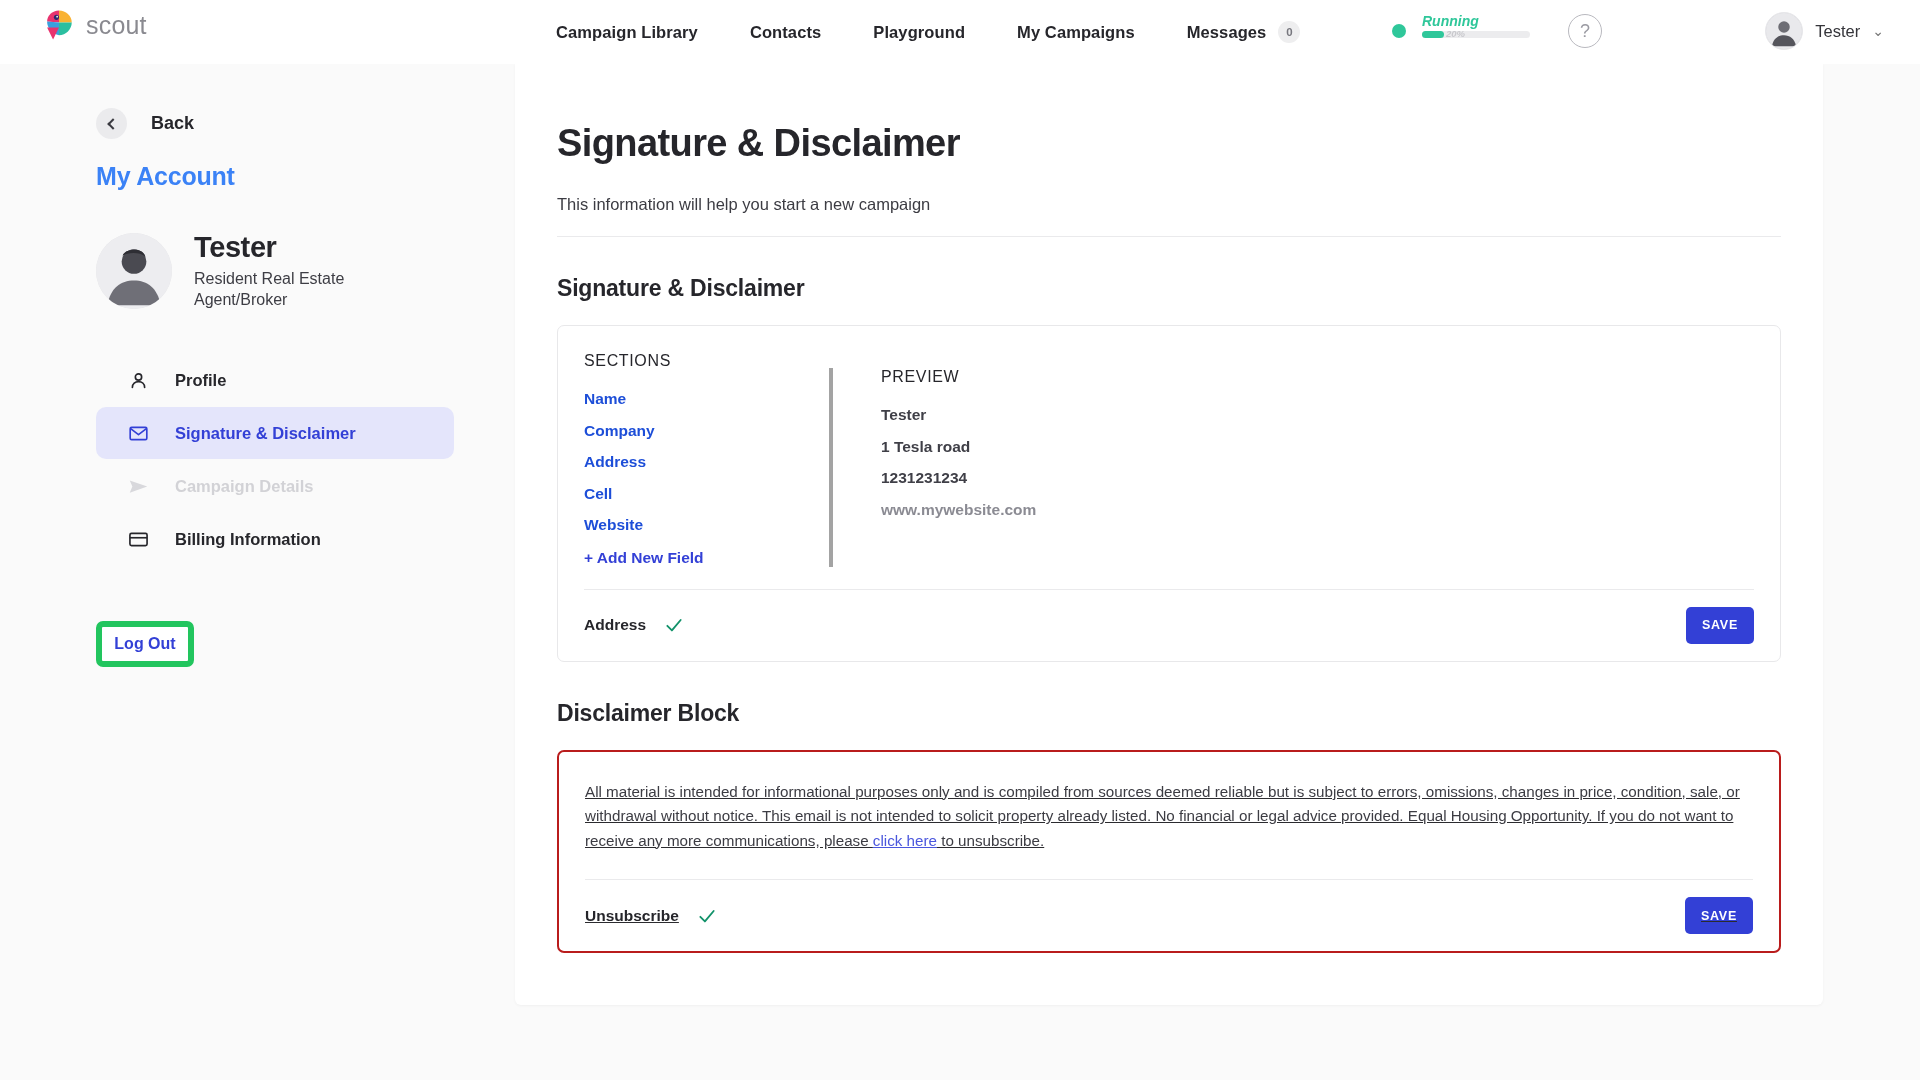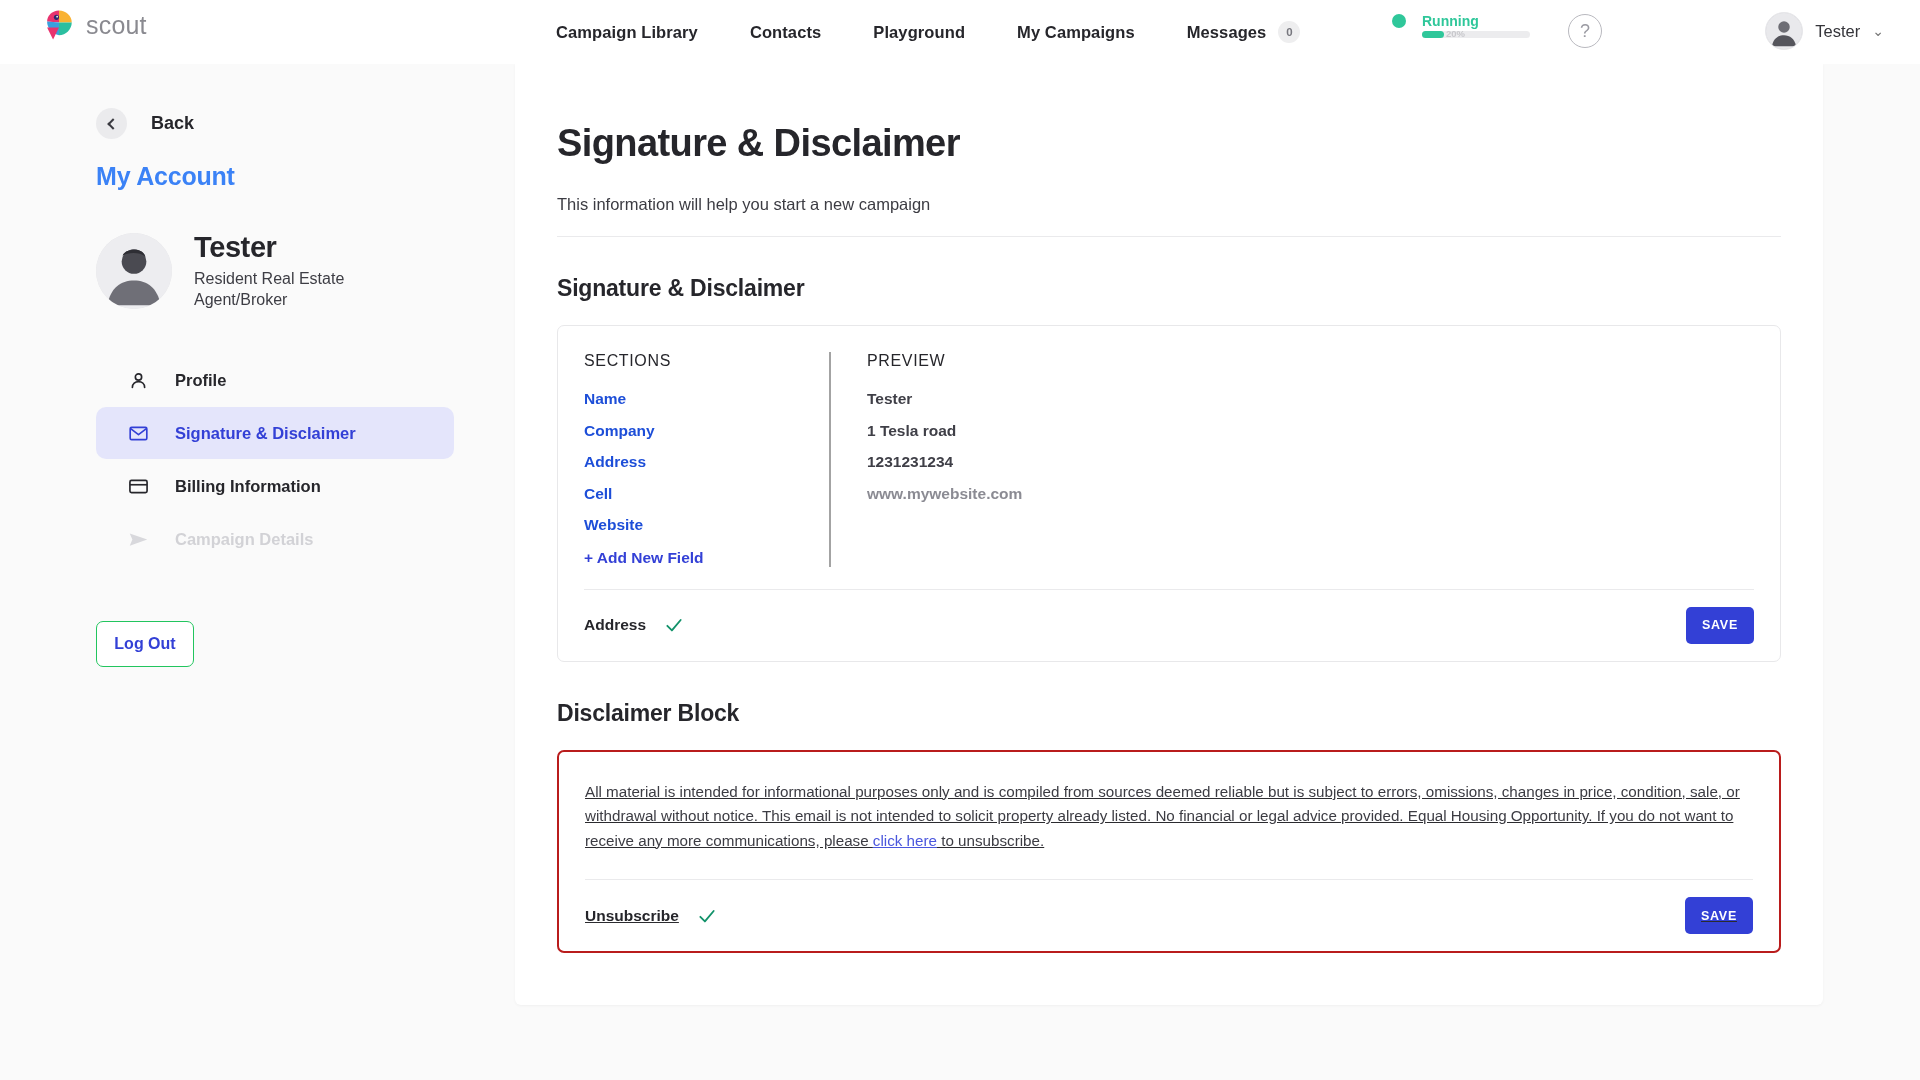--- a/index.html
+++ b/index.html
@@ -41,21 +41,21 @@
   }
   .badge-count {
     display: inline-flex; align-items: center; justify-content: center;
     min-width: 22px; height: 22px; padding: 0 6px;
     border-radius: 11px; background: #eeeeef;
     font-size: 11.5px; font-weight: 600; color: #77777e;
   }
 
   .statuswrap {
     position: absolute; right: 390px; top: 14px;
-    display: flex; align-items: flex-start; gap: 16px;
+    display: flex; align-items: flex-end; gap: 16px; font-style: italic;
   }
   .status-dot { width: 14px; height: 14px; border-radius: 50%; background: #2fc79a; }
   .status-col { display: flex; flex-direction: column; gap: 3px; }
   .status-label { font-size: 14px; font-weight: 700; color: #2fc79a; line-height: 1; }
   .status-track {
     width: 108px; height: 7px; border-radius: 4px; background: #ececee;
     position: relative;
   }
   .status-fill {
     position: absolute; left: 0; top: 0; height: 7px;
@@ -140,21 +140,21 @@
   .navitem + .navitem { margin-top: 1px; }
   .navitem .ico { width: 21px; height: 21px; flex: none; display: block; }
   .navitem .lbl { font-size: 16.5px; font-weight: 700; color: #26262b; }
   .navitem.active { background: #e4e5fb; }
   .navitem.active .lbl { color: #3340d6; }
   .navitem.disabled { cursor: default; }
   .navitem.disabled .lbl { color: #d2d2d6; }
 
   .logout {
     margin-top: 56px; width: 98px; height: 46px;
-    border: 1px solid #22c55e; border-radius: 7px; background: #fff;
+    border: 6px solid #22c55e; border-radius: 7px; background: #fff;
     color: #3340d6; font-size: 16px; font-weight: 700;
     font-family: "Liberation Sans", sans-serif;
     cursor: pointer;
   }
 
   
   .maincard {
     position: absolute; left: 515px; top: 0;
     width: 1308px; min-height: 905px;
     background: #ffffff;
@@ -175,22 +175,23 @@
     letter-spacing: -.2px;
   }
 
   .panel {
     margin-top: 23px;
     border: 1px solid #e8e8ea; border-radius: 7px; background: #fff;
   }
   .panel-body { padding: 26px 26px 0 26px; display: flex; }
   .col-sections { width: 245px; padding-right: 18px; }
   .col-preview {
-    flex: 1; padding-left: 36px; border-left: 2px solid #a3a3a3;
+    flex: 1; padding-left: 48px; border-left: 4px solid #a3a3a3;
     min-height: 182px;
+    margin-top: 16px;
   }
   .coltitle {
     font-size: 16px; font-weight: 400; color: #26262b; letter-spacing: .65px;
   }
   .sec-list { margin-top: 21px; }
   .sec-item {
     font-size: 15.5px; font-weight: 700; color: #1d4ed8;
     line-height: 1; margin-bottom: 16px; cursor: pointer;
   }
   .sec-add {
@@ -324,33 +325,33 @@
       </div>
 
       <div class="navitem active">
         <svg class="ico" viewBox="0 0 24 24" fill="none" stroke="#3340d6" stroke-width="1.9" stroke-linejoin="round">
           <rect x="2.5" y="5" width="19" height="14" rx="1.6"></rect>
             <path d="M3 6.5 L12 13.2 L21 6.5"></path>
         </svg>
         <span class="lbl">Signature &amp; Disclaimer</span>
       </div>
 
+      <div class="navitem disabled">
+        <svg class="ico" viewBox="0 0 24 24" fill="#d8d8dc">
+          <path d="M2 5 L22 12 L2 19 L5 12 Z"></path>
+        </svg>
+        <span class="lbl">Campaign Details</span>
+      </div>
+
       <div class="navitem">
         <svg class="ico" viewBox="0 0 24 24" fill="none" stroke="#26262b" stroke-width="1.9" stroke-linejoin="round">
           <rect x="2.2" y="5" width="19.6" height="14" rx="1.8"></rect>
             <path d="M2.2 10 H21.8"></path>
         </svg>
         <span class="lbl">Billing Information</span>
-      </div>
-
-      <div class="navitem disabled">
-        <svg class="ico" viewBox="0 0 24 24" fill="#d8d8dc">
-          <path d="M2 5 L22 12 L2 19 L5 12 Z"></path>
-        </svg>
-        <span class="lbl">Campaign Details</span>
       </div>
     </div>
 
     <button class="logout">Log Out</button>
   </aside>
 
   <main class="maincard">
 
     <h1 class="h1">Signature &amp; Disclaimer</h1>
     <p class="sub">This information will help you start a new campaign</p>

